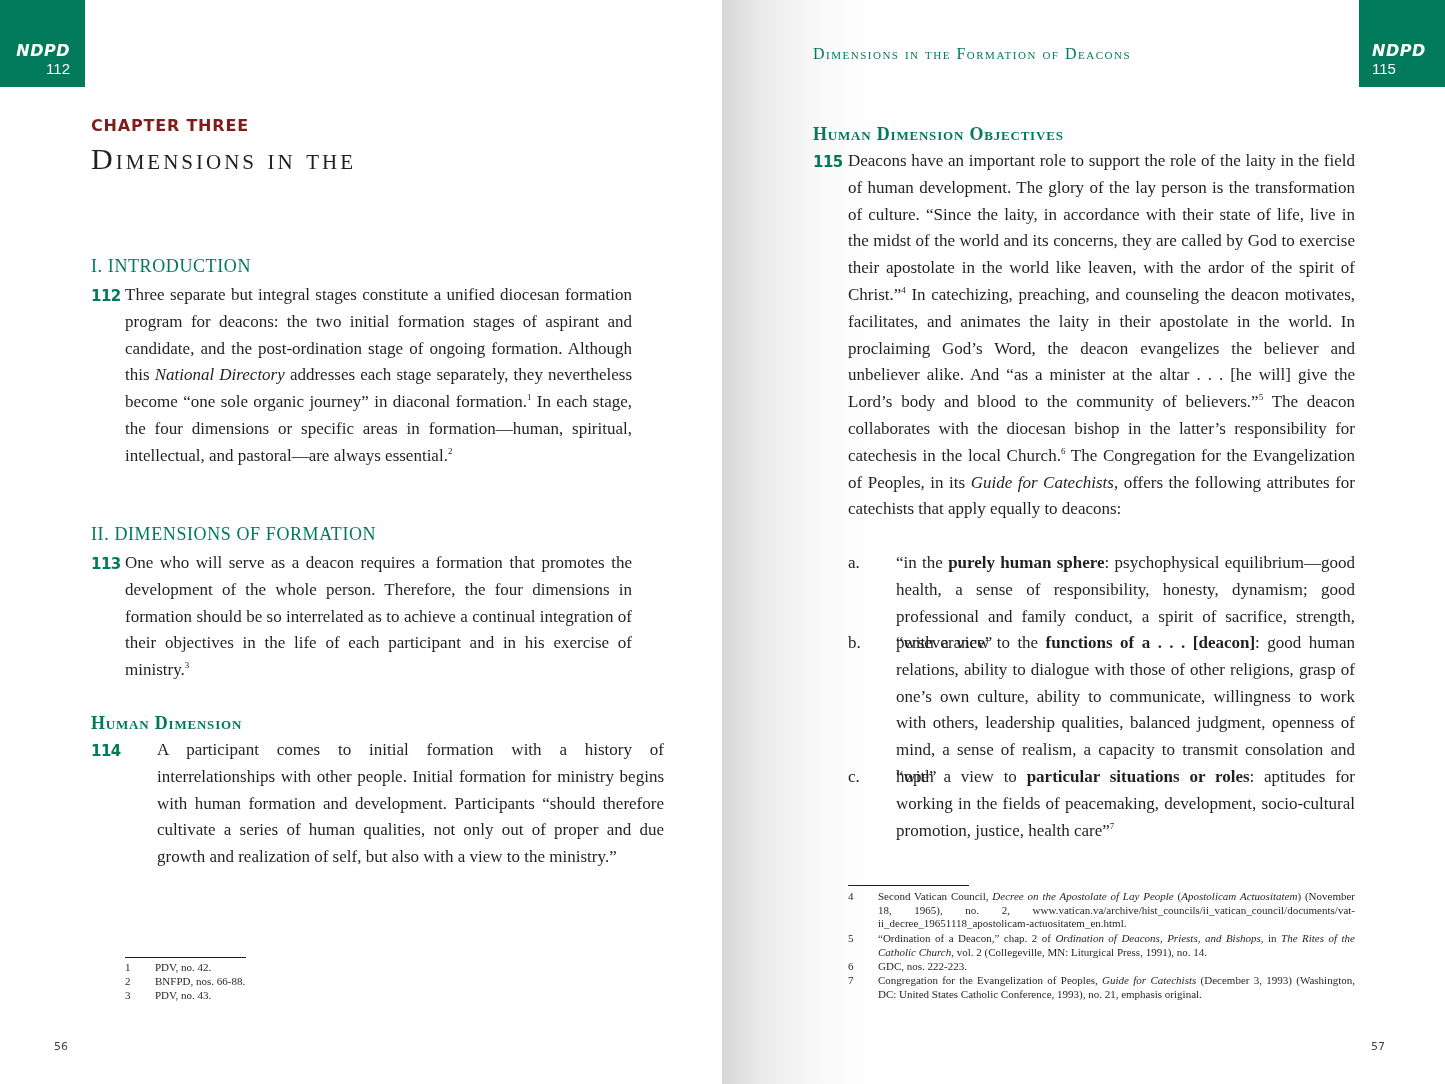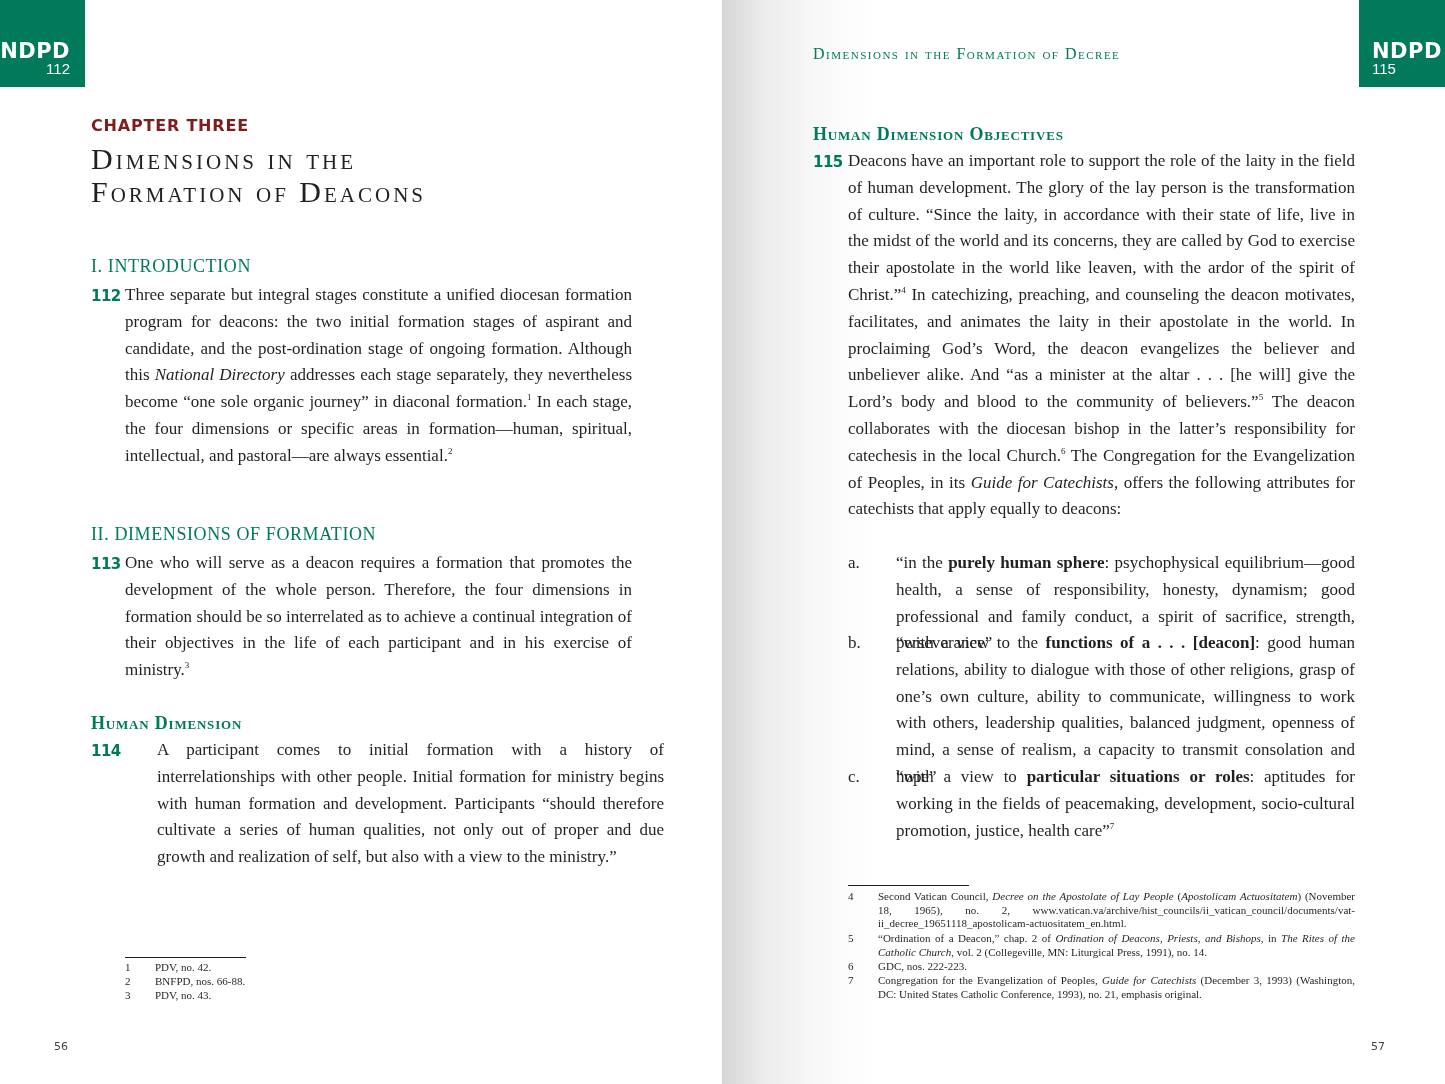--- a/index.html
+++ b/index.html
@@ -8,21 +8,21 @@
 
   .page { position: absolute; top: 0; height: 1084px; }
   .page-left { left: 0; width: 722px; background: #ffffff; }
   .page-right { left: 722px; width: 723px;
     background: linear-gradient(to right, #d6d6d6 0px, #ebebeb 40px, #f7f7f7 90px, #ffffff 150px, #ffffff 100%); }
 
   .tab { position: absolute; top: 0; width: 85px; height: 87px; background: #007a5a; color: #fff;
     font-family: "DejaVu Sans", sans-serif; font-weight: bold; }
   .tab-left { left: 0; text-align: right; padding: 42px 15px 0 0; }
   .tab-right { right: 0; width: 86px; text-align: left; padding: 42px 0 0 13px; }
-  .tab .t1 { display: block; font-size: 21px; letter-spacing: 0.5px; line-height: 18px; }
+  .tab .t1 { display: block; font-size: 16px; letter-spacing: 0.5px; line-height: 18px; font-style: italic; }
   .tab .t2 { display: block; font-size: 15px; font-weight: normal; line-height: 18px; font-family: "Liberation Sans", sans-serif; }
 
   .chapter-label { position: absolute; left: 91px; top: 116px; font-family: "DejaVu Sans", sans-serif;
     font-weight: bold; font-size: 16px; letter-spacing: 0.8px; color: #7f1d1d; }
   .chapter-title { position: absolute; left: 91px; top: 142px; font-size: 30px; line-height: 33px;
     font-variant: small-caps; letter-spacing: 3px; color: #231f20; }
 
   .section-head { position: absolute; left: 91px; font-family: Liberation Serif, serif;
     font-size: 18px; letter-spacing: 0.6px; color: #007a5a; font-weight: 500; }
   .subsection-head { position: absolute; font-size: 18px; font-weight: bold; font-variant: small-caps;
@@ -52,21 +52,20 @@
 
 <div class="page page-left">
   <div class="tab tab-left">
     <span class="t1">NDPD</span>
     <span class="t2">112</span>
   </div>
 
   <div class="chapter-label">CHAPTER THREE</div>
   <div class="chapter-title">
     <div>Dimensions in the</div>
-    <div>Formation of Deacons</div>
   </div>
 
   <div class="section-head" style="top:256px;">I. INTRODUCTION</div>
 
   <div class="para-num" style="left:91px; top:287px;">112</div>
   <div class="para" style="left:125px; top:282px;">
     <span>Three separate but integral stages constitute a unified diocesan formation program for deacons: the two initial formation stages of aspirant and candidate, and the post-ordination stage of ongoing formation. Although this </span><i>National Directory</i><span> addresses each stage separately, they nevertheless become “one sole organic journey” in diaconal formation.</span><sup>1</sup><span> In each stage, the four dimensions or specific areas in formation—human, spiritual, intellectual, and pastoral—are always essential.</span><sup>2</sup>
   </div>
 
   <div class="section-head" style="top:524px;">II. DIMENSIONS OF FORMATION</div>
@@ -100,21 +99,21 @@
   <div class="folio" style="left:54px;">56</div>
 </div>
 
 <div class="page page-right"></div>
 
 <div class="tab tab-right" style="position:absolute;">
   <span class="t1">NDPD</span>
   <span class="t2">115</span>
 </div>
 
-<div class="running-head">Dimensions in the Formation of Decree</div>
+<div class="running-head">Dimensions in the Formation of Deacons</div>
 
 <div class="subsection-head" style="left:813px; top:124px;">Human Dimension Objectives</div>
 
 <div class="para-num" style="left:813px; top:153px;">115</div>
 <div class="para" style="left:848px; top:148px;">
   <span>Deacons have an important role to support the role of the laity in the field of human development. The glory of the lay person is the transformation of culture. “Since the laity, in accordance with their state of life, live in the midst of the world and its concerns, they are called by God to exercise their apostolate in the world like leaven, with the ardor of the spirit of Christ.”</span><sup>4</sup><span> In catechizing, preaching, and counseling the deacon motivates, facilitates, and animates the laity in their apostolate in the world. In proclaiming God’s Word, the deacon evangelizes the believer and unbeliever alike. And “as a minister at the altar . . . [he will] give the Lord’s body and blood to the community of believers.”</span><sup>5</sup><span> The deacon collaborates with the diocesan bishop in the latter’s responsibility for catechesis in the local Church.</span><sup>6</sup><span> The Congregation for the Evangelization of Peoples, in its </span><i>Guide for Catechists</i><span>, offers the following attributes for catechists that apply equally to deacons:</span>
 </div>
 
 <div class="item" style="top:550px;">
   <span class="lbl">a.</span>

